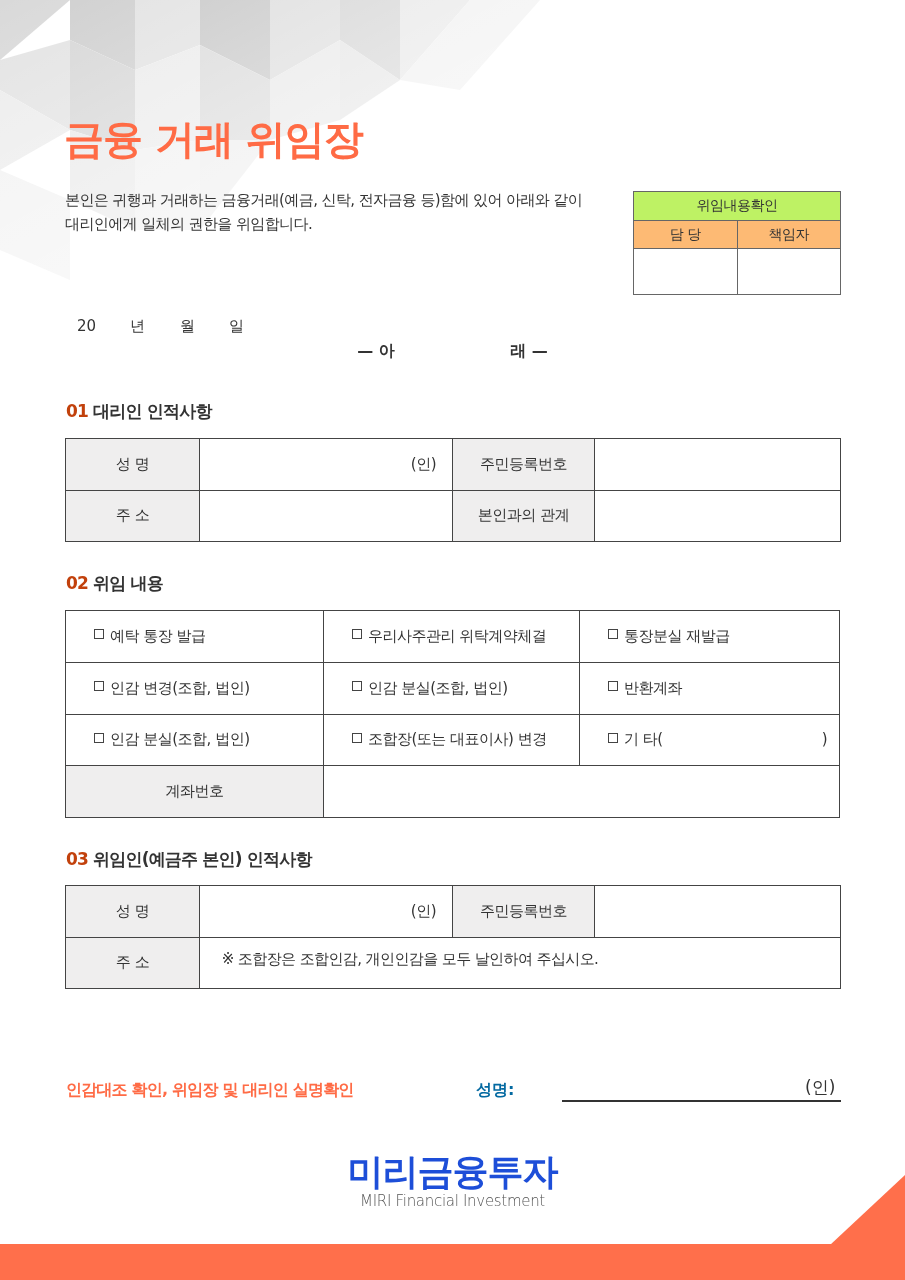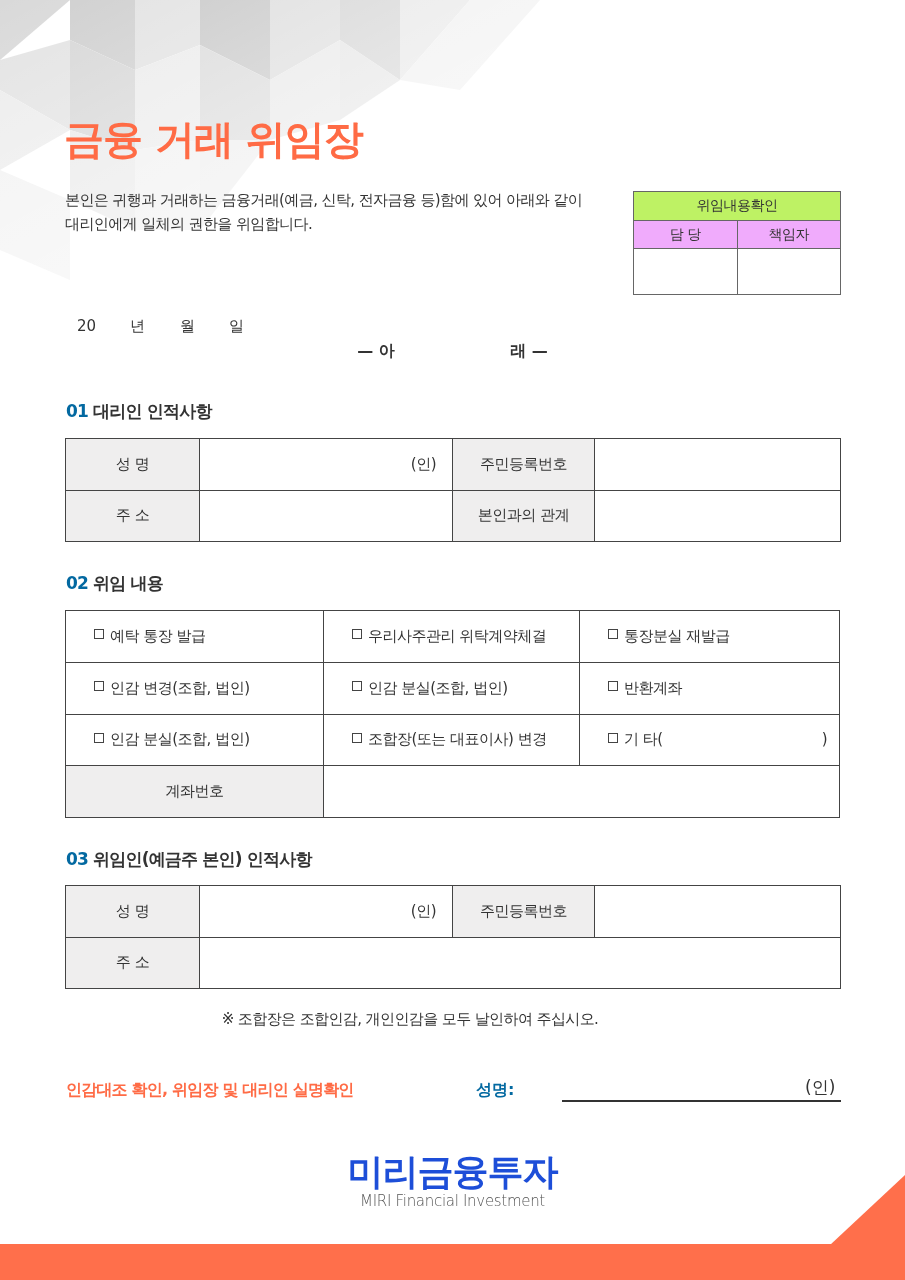--- a/index.html
+++ b/index.html
@@ -15,43 +15,43 @@
   .date-row { left: 77px; top: 272px; font-size: 15px; color: #333; display: flex; }
   .date-row span { display: inline-block; margin-top: 45px; }
 
   table { border-collapse: collapse; position: absolute; table-layout: fixed; }
   td { border: 1px solid #444; font-size: 15px; color: #333; letter-spacing: -0.5px; }
   .gray { background: #EFEEEE; text-align: center; }
 
   .approval { left: 633px; top: 191px; width: 208px; }
   .approval td { border: 1px solid #666; font-size: 14px; text-align: center; }
   .approval .h1 { height: 29px; background: #bef264; }
-  .approval .h2 { height: 28px; background: #f0abfc; }
+  .approval .h2 { height: 28px; background: #fdba74; }
   .approval .body { height: 46px; background: #fff; }
 
   .gi-title { left: 0; width: 905px; top: 341px; text-align: center; font-size: 16px; font-weight: bold; color: #333; }
   .gi-title span { display: inline-block; }
 
   .sec-head { font-size: 17px; font-weight: bold; color: #333; letter-spacing: -0.8px; white-space: nowrap; }
-  .sec-head .num { color: #0369a1; margin-right: 5px; }
+  .sec-head .num { color: #c2410c; margin-right: 5px; }
 
   .t1 { left: 65px; top: 438px; width: 775px; }
   .t1 td { height: 51.5px; }
   .seal { text-align: right; padding-right: 16px; }
 
   .t2 { left: 65px; top: 610px; width: 774px; }
   .t2 td { height: 51.75px; padding-left: 28px; }
   .t2 td.gray { padding-left: 0; }
   .box { display: inline-block; width: 10px; height: 10px; border: 1px solid #444; margin-right: 6px; vertical-align: middle; position: relative; top: -2px; }
   .etc-close { float: right; margin-right: 12px; }
 
   .t3 { left: 65px; top: 885px; width: 775px; }
   .t3 td { height: 51.5px; }
 
-  .notice { left: 0; width: 820px; top: 1010px; text-align: center; font-size: 15px; color: #333; letter-spacing: -0.6px; }
+  .notice { left: 0; width: 820px; top: 950px; text-align: center; font-size: 15px; color: #333; letter-spacing: -0.6px; }
 
   .confirm { left: 66px; top: 1080px; font-size: 16px; font-weight: bold; color: #FF6B45; letter-spacing: -0.8px; white-space: nowrap; }
   .sig-label { left: 476px; top: 1080px; font-size: 16px; font-weight: bold; color: #0369a1; }
   .sig-line { left: 562px; top: 1100px; width: 279px; height: 2px; background: #333; }
   .sig-seal { left: 805px; top: 1076px; font-size: 17px; color: #333; }
 
   .logo-ko { left: 0; width: 905px; top: 1148px; text-align: center; font-size: 36px; font-weight: bold; color: #1d4ed8; letter-spacing: -1px; }
   .logo-en { left: 0; width: 905px; top: 1192px; text-align: center; font-size: 15px; color: #555; letter-spacing: -0.3px; font-weight: 300; }
 
   .footer-bar { left: 0; top: 1244px; width: 905px; height: 36px; background: #FF6F4B; }

